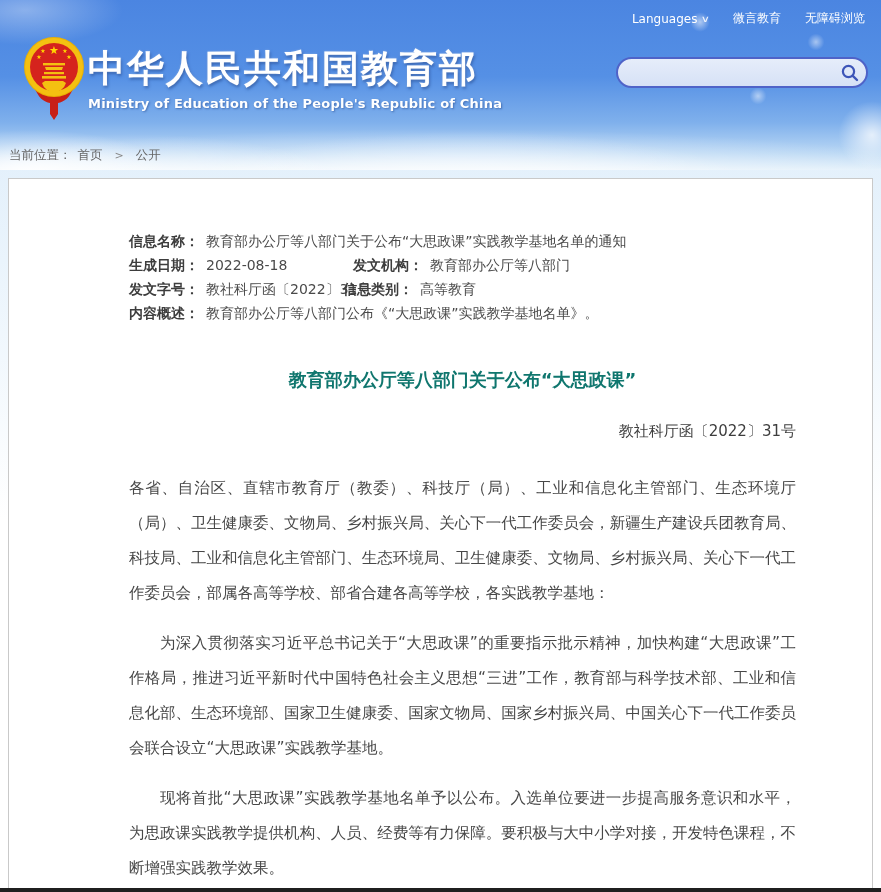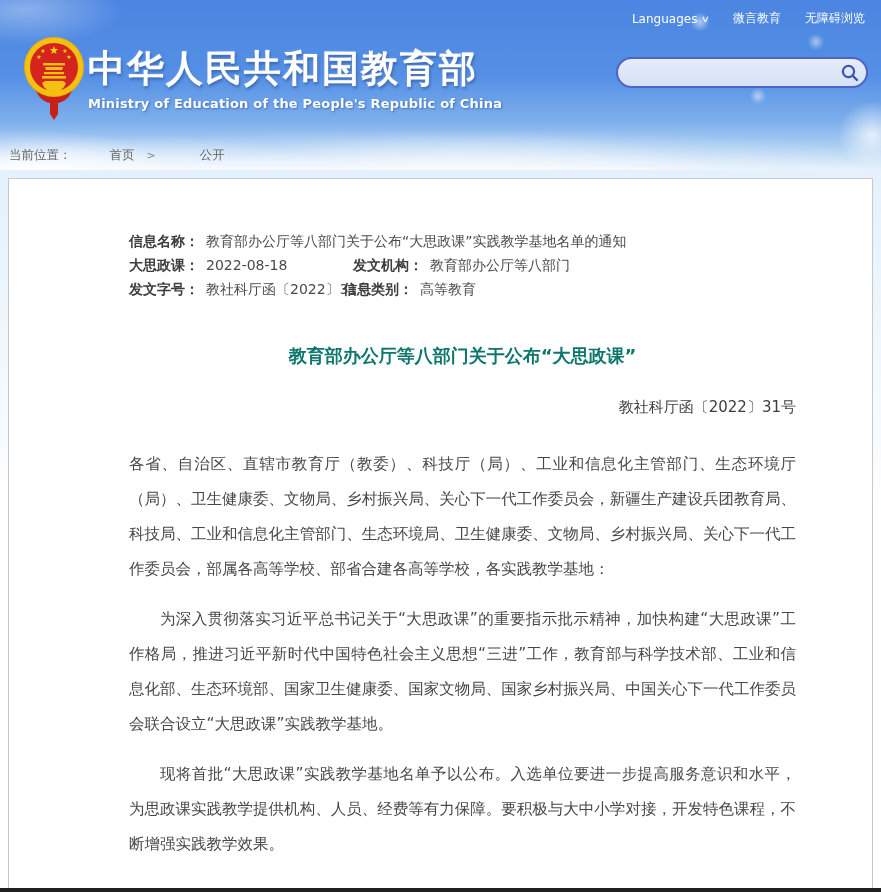--- a/index.html
+++ b/index.html
@@ -57,21 +57,21 @@
     flex:1; height:100%; border:none; outline:none; background:transparent;
     padding:0 6px 0 14px; font-size:13px; color:#333;
   }
   .search-btn { border:none; background:transparent; width:32px; height:100%;
     display:flex; align-items:center; justify-content:center; cursor:pointer; padding:0; }
 
   .breadcrumb {
     position:absolute; left:9px; bottom:6px;
     font-size:12.5px; color:#666; display:flex; align-items:center; gap:6px;
   }
-  .breadcrumb a { color:#666; text-decoration:none; cursor:pointer;margin-left:32px; }
+  .breadcrumb a { color:#666; text-decoration:none; cursor:pointer; }
   .crumb-sep { color:#888; font-size:11px; margin:0 6px; }
 
   
   .content-box {
     position:relative; margin:8px 8px 0 8px; width:865px; height:713px;
     background:#ffffff; border:1px solid #c9c9c9;
     padding:50px 76px 0 120px; overflow:hidden;
   }
 
   .meta { font-size:14px; }
@@ -157,37 +157,41 @@
 
 <div class="content-box">
 
   <div class="meta">
     <div class="meta-row">
       <span class="m-label">信息名称：</span>
       <span class="m-val m-val-wrap">教育部办公厅等八部门关于公布“大思政课”实践教学基地名单的通知</span>
     </div>
     <div class="meta-row">
       <span class="m-pair m-c2">
-        <span class="m-label">大思政课：</span>
+        <span class="m-label">生成日期：</span>
         <span class="m-val">2022-08-18</span>
       </span>
       <span class="m-pair">
         <span class="m-label">发文机构：</span>
         <span class="m-val">教育部办公厅等八部门</span>
       </span>
     </div>
     <div class="meta-row">
       <span class="m-pair m-c1">
         <span class="m-label">发文字号：</span>
         <span class="m-val">教社科厅函〔2022〕31号</span>
       </span>
       <span class="m-pair">
         <span class="m-label">信息类别：</span>
         <span class="m-val">高等教育</span>
       </span>
+    </div>
+    <div class="meta-row">
+      <span class="m-label">内容概述：</span>
+      <span class="m-val m-val-wrap">教育部办公厅等八部门公布《“大思政课”实践教学基地名单》。</span>
     </div>
   </div>
 
   <div class="article-title">
     <div>教育部办公厅等八部门关于公布“大思政课”</div>
   </div>
 
   <div class="doc-number">教社科厅函〔2022〕31号</div>
 
   <div class="body-text">

